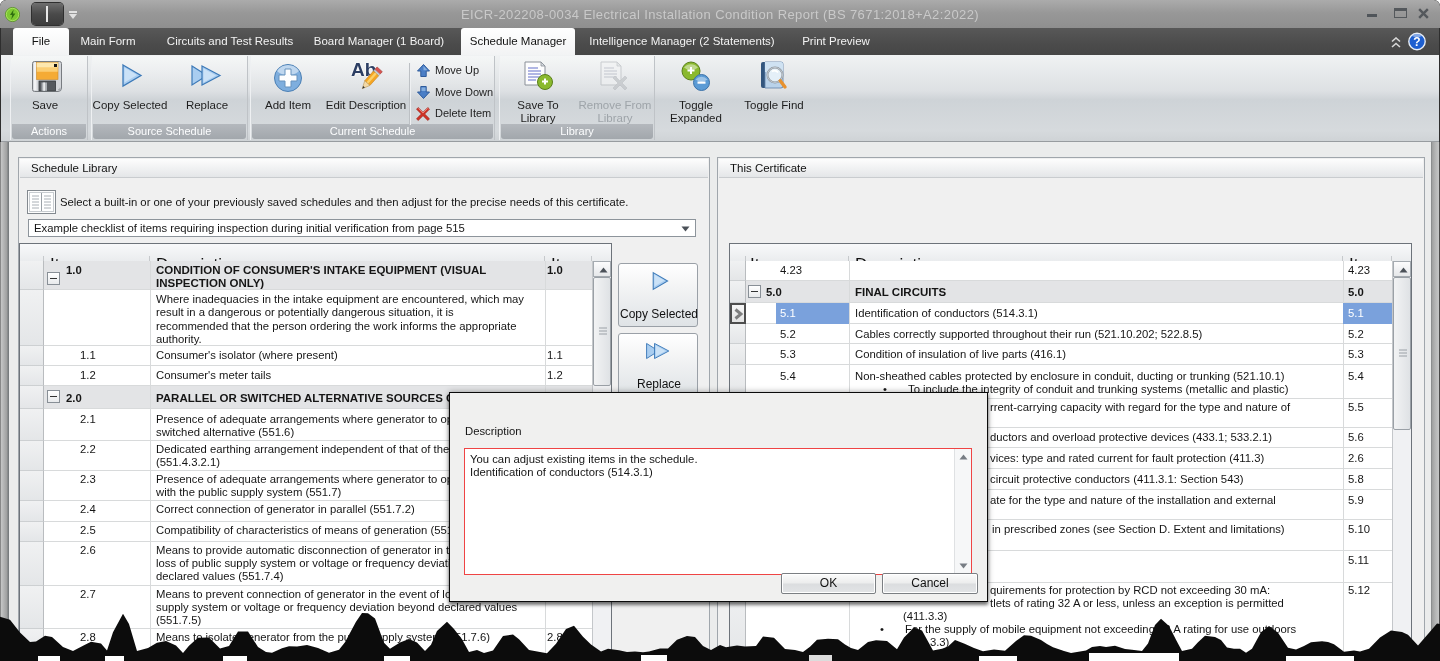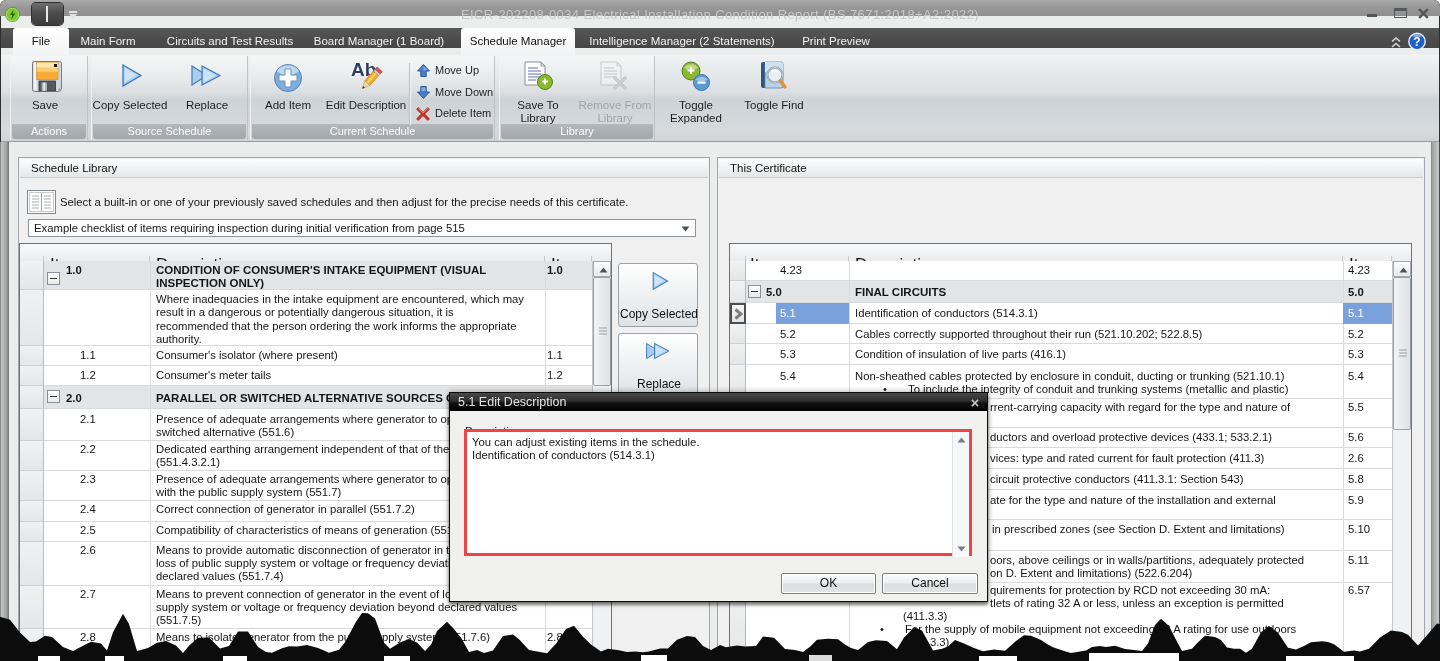--- a/index.html
+++ b/index.html
@@ -1,24 +1,24 @@
 <!DOCTYPE html>
 <html><head>
 <meta charset="utf-8">
 <style>
 * { margin:0; padding:0; box-sizing:border-box; }
 html,body { width:1440px; height:661px; overflow:hidden; background:#fff; }
 body, div, span { font-family:"Liberation Sans", sans-serif; }
 #win { position:absolute; left:0; top:0; width:1440px; height:661px; border-radius:6px 6px 0 0; background:#ebecec; overflow:hidden; box-shadow:0 0 0 1px #2e2e2e inset; }
 .abs { position:absolute; }
 
-#titlebar { position:absolute; left:0; top:0; width:1440px; height:16px; background:linear-gradient(#ababab,#989898 45%,#8f8f8f); border-radius:6px 6px 0 0; }
+#titlebar { position:absolute; left:0; top:0; width:1440px; height:28px; background:linear-gradient(#ababab,#989898 45%,#8f8f8f); border-radius:6px 6px 0 0; }
 #titletext { position:absolute; top:7px; left:0; width:1440px; text-align:center; font-size:13px; color:#c9c9c9; letter-spacing:0.4px; }
 
-#tabrow { position:absolute; left:1px; top:28px; width:1438px; height:20px; background:linear-gradient(#585858,#4b4b4b 60%,#464646); }
+#tabrow { position:absolute; left:1px; top:28px; width:1438px; height:27px; background:linear-gradient(#585858,#4b4b4b 60%,#464646); }
 .tab { position:absolute; top:0; height:27px; font-size:11.5px; color:#f2f2f2; line-height:27px; text-align:center; }
 .tabsel { background:linear-gradient(#ffffff,#f2f3f4); border-radius:3px 3px 0 0; color:#111; }
 
 #ribbon { position:absolute; left:1px; top:55px; width:1438px; height:87px; background:linear-gradient(#f0f2f3,#dde0e3 42%,#ced3d7 52%,#d6dadd 88%,#cfd3d6); border-bottom:1px solid #989ca0; }
 .rgroup { position:absolute; top:1px; height:84px; border-left:1px solid #eef0f2; border-right:1px solid #bfc3c7; background:linear-gradient(rgba(255,255,255,.35),rgba(255,255,255,0) 40%); }
 .rcap { position:absolute; left:1px; right:1px; bottom:1px; height:15px; background:linear-gradient(#b4b8bd,#a2a7ac); border-radius:0 0 3px 3px; color:#fcfdfe; font-size:11px; text-align:center; line-height:14px; }
 .biglabel { position:absolute; font-size:11.5px; color:#1e1e1e; text-align:center; line-height:13px; }
 .smalllabel { position:absolute; font-size:11px; color:#1e1e1e; }
 .graylbl { color:#9ea4a9; }
 
@@ -423,55 +423,48 @@
       <div class="gtext" style="left:260px;top:186.5px">ductors and overload protective devices (433.1; 533.2.1)</div>
       <div class="gtext" style="left:618px;top:186.5px">5.6</div>
       <div class="gtext" style="left:260px;top:207.5px">vices: type and rated current for fault protection (411.3)</div>
       <div class="gtext" style="left:618px;top:207.5px">2.6</div>
       <div class="gtext" style="left:260px;top:228.5px">circuit protective conductors (411.3.1: Section 543)</div>
       <div class="gtext" style="left:618px;top:228.5px">5.8</div>
       <div class="gtext" style="left:260px;top:249.5px">ate for the type and nature of the installation and external</div>
       <div class="gtext" style="left:618px;top:249.5px">5.9</div>
       <div class="gtext" style="left:262px;top:278.5px">in prescribed zones (see Section D. Extent and limitations)</div>
       <div class="gtext" style="left:618px;top:278.5px">5.10</div>
-      <div class="gtext" style="left:260px;top:309.5px">oors, above ceilings or in walls/partitions, adequately protected<br>on D. Extent and limitations) (522.6.204)</div>
       <div class="gtext" style="left:618px;top:309.5px">5.11</div>
       <div class="gtext" style="left:260px;top:340px">quirements for protection by RCD not exceeding 30 mA:<br>tlets of rating 32 A or less, unless an exception is permitted</div>
       <div class="gtext" style="left:173px;top:366px">(411.3.3)</div>
       <div class="gtext" style="left:150px;top:379px">•</div>
       <div class="gtext" style="left:175px;top:379px">For the supply of mobile equipment not exceeding 32 A rating for use outdoors</div>
       <div class="gtext" style="left:175px;top:392px">(411.3.3)</div>
-      <div class="gtext" style="left:618px;top:340px">6.57</div>
+      <div class="gtext" style="left:618px;top:340px">5.12</div>
       <div class="sbar" style="left:662px;top:17px;width:19px;height:401px">
         <div class="sbtn" style="top:0">
           <svg class="abs" style="left:4.5px;top:5px" width="9" height="6" viewBox="0 0 9 6">
               <path d="M0.5 5.5 L8.5 5.5 L4.5 0.5 Z" fill="#4b5158"></path>
             </svg>
         </div>
         <div class="sthumb" style="top:16px;height:153px">
           <svg class="abs" style="left:4.5px;top:70px" width="8" height="12" viewBox="0 0 8 12">
               <g stroke="#9aa0a6" stroke-width="1">
                 <line x1="0" y1="2" x2="8" y2="2"></line>
                 <line x1="0" y1="5" x2="8" y2="5"></line>
                 <line x1="0" y1="8" x2="8" y2="8"></line>
               </g>
             </svg>
         </div>
       </div>
     </div>
   </div>
   <div id="dialog" class="abs" style="left:449px;top:392px;width:539px;height:210px;background:#f0f0ef;border:1px solid #0a0a0a;box-shadow:0 3px 3px rgba(0,0,0,.45),0 0 6px rgba(0,0,0,.35)">
-    <div class="abs" style="left:0;top:0;width:537px;height:18px;background:linear-gradient(#484848,#2e2e2e 45%,#111 55%,#000)">
-      <div class="abs" style="left:8px;top:2px;font-size:12.5px;color:#e6e6e6">5.1 Edit Description</div>
-      <svg class="abs" style="right:8px;top:6px" width="8" height="8" viewBox="0 0 9 9">
-          <path d="M1 1 L8 8 M8 1 L1 8" stroke="#c4c4c4" stroke-width="1.7"></path>
-        </svg>
-    </div>
     <div class="abs gtext" style="left:15px;top:32px">Description</div>
-    <div class="abs" style="left:14px;top:36px;width:508px;height:127px;background:#fff;border:3px solid #ef4444">
+    <div class="abs" style="left:14px;top:55px;width:508px;height:127px;background:#fff;border:1px solid #ef4444">
       <div class="gtext" style="left:5px;top:4px;line-height:13px">You can adjust existing items in the schedule.<br>Identification of conductors (514.3.1)</div>
       <div class="abs" style="right:0;top:0;width:17px;height:125px;background:#f6f7f8;border-left:1px solid #dfe1e3">
         <svg class="abs" style="left:4px;top:5px" width="9" height="6" viewBox="0 0 9 6">
             <path d="M0.5 5.5 L8.5 5.5 L4.5 0.5 Z" fill="#777d84"></path>
           </svg>
         <svg class="abs" style="left:4px;bottom:5px" width="9" height="6" viewBox="0 0 9 6">
             <path d="M0.5 0.5 L8.5 0.5 L4.5 5.5 Z" fill="#777d84"></path>
           </svg>
       </div>
     </div>

